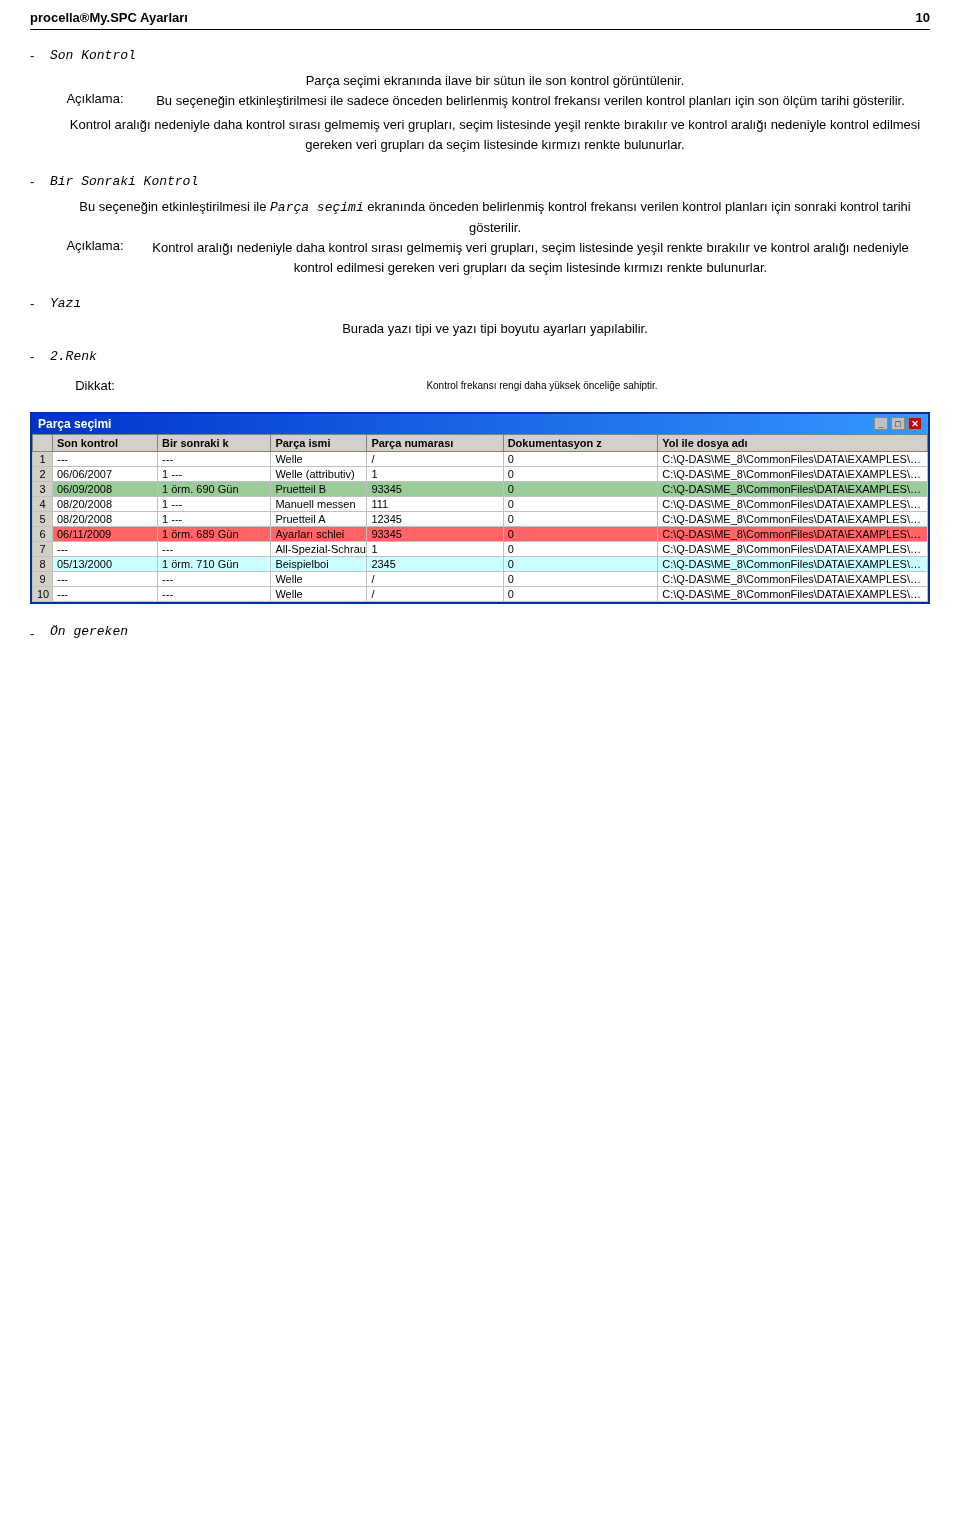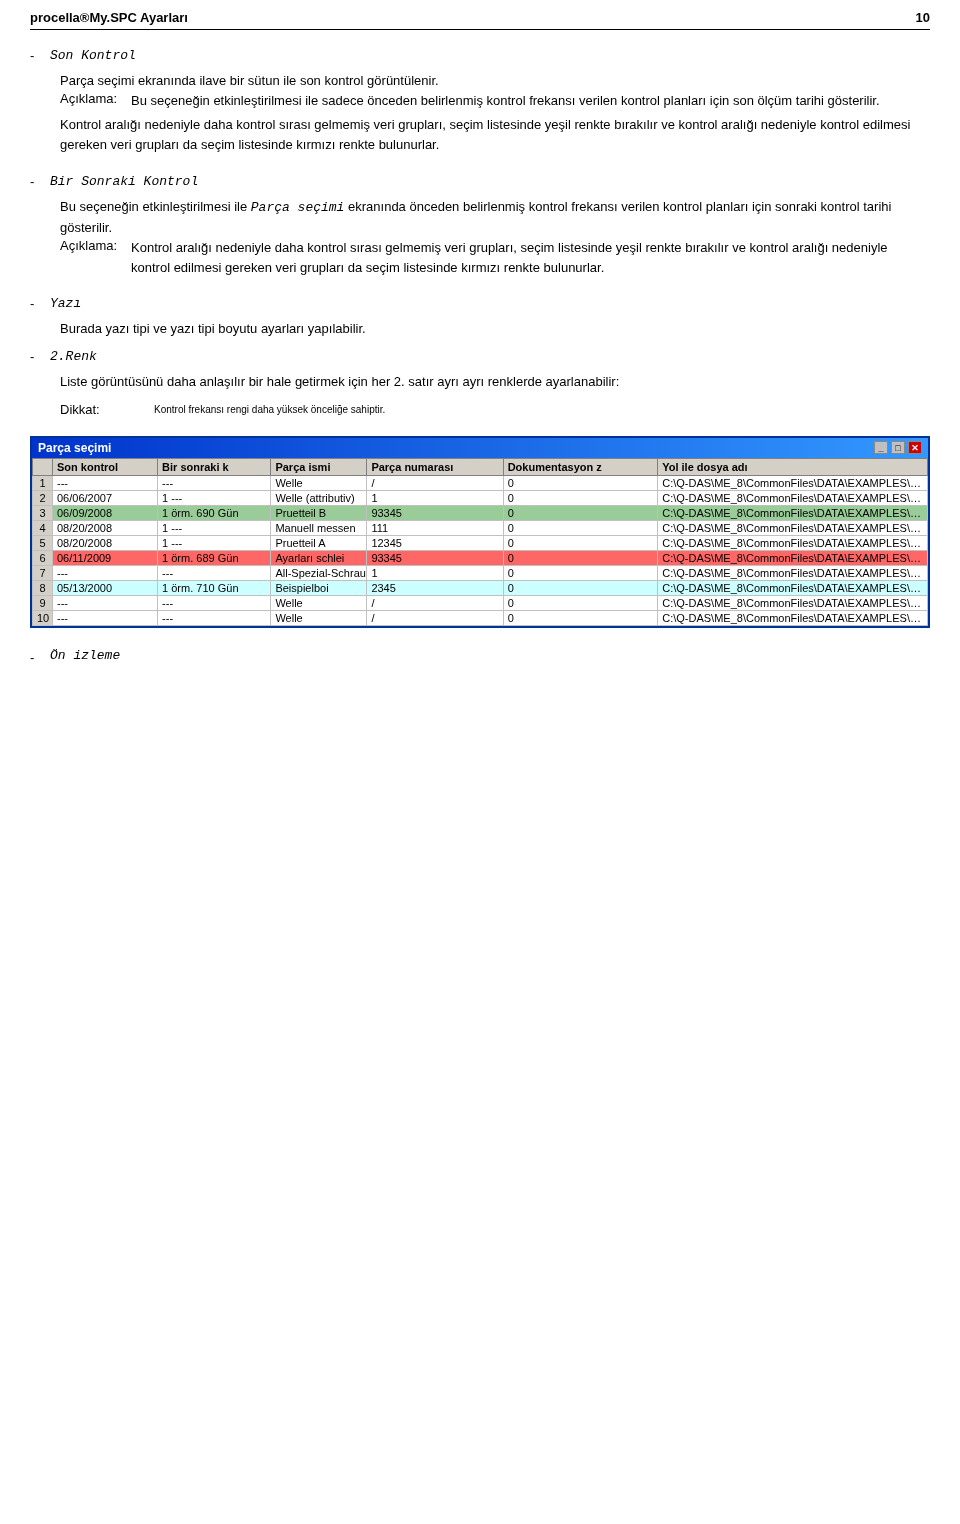--- a/index.html
+++ b/index.html
@@ -53,20 +53,21 @@
       font-size: 13px;
       min-width: 12px;
     }
     .body-text {
       font-size: 13px;
       line-height: 1.55;
       margin-left: 0;
     }
     .indented {
       margin-left: 30px;
+      text-align: center;
     }
     .aciklama-block {
       display: flex;
       gap: 1px;
       margin-bottom: 4px;
     }
     .aciklama-label {
       font-size: 13px;
       font-weight: normal;
       min-width: 70px;
@@ -224,21 +225,20 @@
       <span class="section-title">Yazı</span>
     </div>
     <p class="body-text indented">Burada yazı tipi ve yazı tipi boyutu ayarları yapılabilir.</p>
   </div>
 
   <div class="section section-renk">
     <div class="dash-title">
       <span class="dash">-</span>
       <span class="section-title">2.Renk</span>
     </div>
-    <p class="body-text indented">Liste görüntüsünü daha anlaşılır bir hale getirmek için her 2. satır ayrı ayrı renklerde ayarlanabilir:</p>
   </div>
 
   <div class="dikkat-block indented">
     <span class="dikkat-label">Dikkat:</span>
     <span class="dikkat-text">Kontrol frekansı rengi daha yüksek önceliğe sahiptir.</span>
   </div>
 
   <div class="window">
     <div class="window-titlebar">
       <span>Parça seçimi</span>
@@ -352,16 +352,16 @@
       <td>0</td>
       <td style="max-width:180px;overflow:hidden;text-overflow:ellipsis;">C:\Q-DAS\ME_8\CommonFiles\DATA\EXAMPLES\GER\</td>
     </tr>
           </tbody>
       </table>
     </div>
   </div>
 
   <div class="on-izleme">
     <span class="dash">-</span>
-    <span class="section-title">Ön izleme</span>
+    <span class="section-title">Ön gereken</span>
   </div>
 
 </div>
 
 </body></html>

